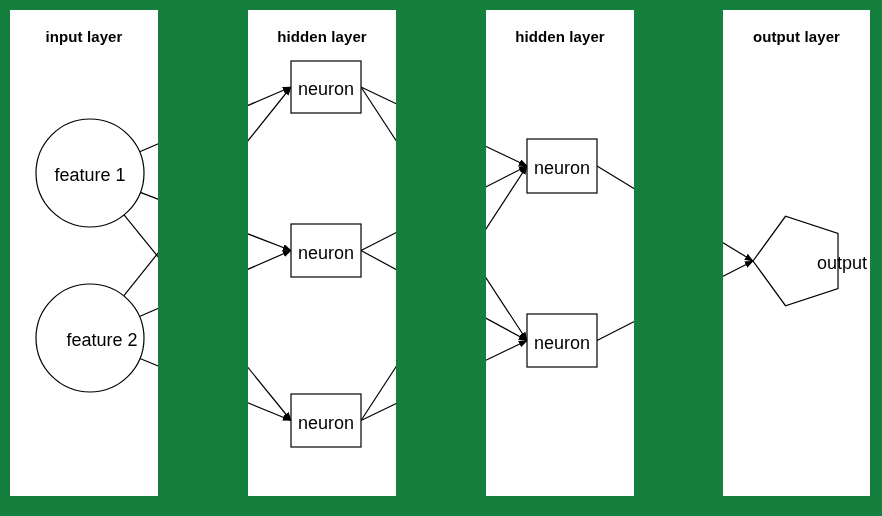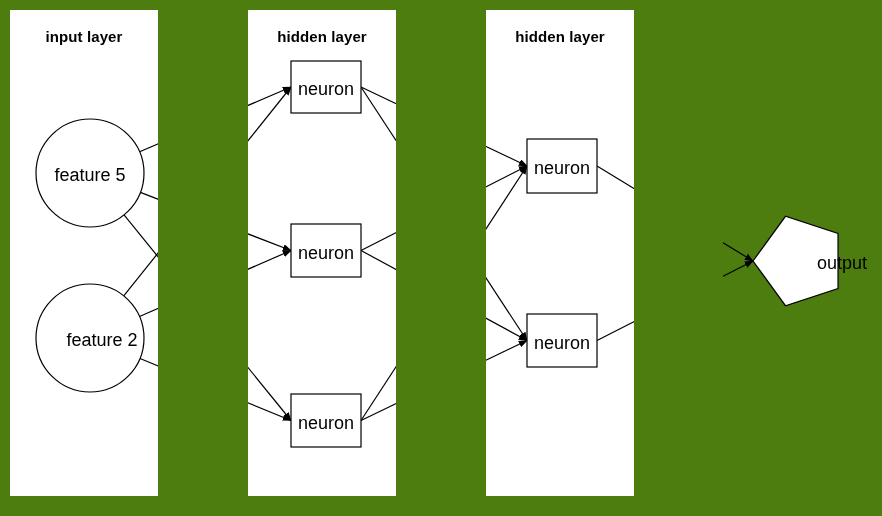--- a/index.html
+++ b/index.html
@@ -5,21 +5,21 @@
 <style>
   html, body {
     margin: 0;
     padding: 0;
     background: #000000;
   }
   #canvas {
     position: relative;
     width: 882px;
     height: 516px;
-    background: #4d7c0f;
+    background: #15803d;
     overflow: hidden;
     font-family: "Liberation Sans", sans-serif;
   }
   .panel {
     position: absolute;
     background: #ffffff;
     overflow: hidden;
   }
   .panel-title {
     position: absolute;
@@ -56,20 +56,23 @@
 
   <div class="panel" id="panel-input" style="left: 10px; top: 10px; width: 148px; height: 486px;">
     <div class="panel-title">input layer</div>
   </div>
   <div class="panel" id="panel-hidden-1" style="left: 248px; top: 10px; width: 148px; height: 486px;">
     <div class="panel-title">hidden layer</div>
   </div>
   <div class="panel" id="panel-hidden-2" style="left: 486px; top: 10px; width: 148px; height: 486px;">
     <div class="panel-title">hidden layer</div>
   </div>
+  <div class="panel" id="panel-output" style="left: 723px; top: 10px; width: 147px; height: 486px;">
+    <div class="panel-title">output layer</div>
+  </div>
 
   <svg class="edges" id="edge-layer" viewBox="0 0 882 516" xmlns="http://www.w3.org/2000/svg">
     <defs>
       <marker id="arrowhead" markerWidth="9" markerHeight="7" refX="8.2" refY="3.5" orient="auto" markerUnits="userSpaceOnUse">
         <path d="M0,0 L9,3.5 L0,7 z" fill="#000000"></path>
       </marker>
       <clipPath id="clip-panels">
         <rect id="cp-0" x="10" y="10" width="148" height="486"></rect>
         <rect id="cp-1" x="248" y="10" width="148" height="486"></rect>
         <rect id="cp-2" x="486" y="10" width="148" height="486"></rect>
@@ -98,21 +101,21 @@
         <rect x="291" y="61" width="70" height="52" fill="#ffffff" stroke="#000000" stroke-width="1.2"></rect>
         <rect x="291" y="224" width="70" height="53" fill="#ffffff" stroke="#000000" stroke-width="1.2"></rect>
         <rect x="291" y="394" width="70" height="53" fill="#ffffff" stroke="#000000" stroke-width="1.2"></rect>
         <rect x="527" y="139" width="70" height="54" fill="#ffffff" stroke="#000000" stroke-width="1.2"></rect>
         <rect x="527" y="314" width="70" height="53" fill="#ffffff" stroke="#000000" stroke-width="1.2"></rect>
         <polygon points="753.00,261.00 785.48,216.30 838.02,233.37 838.02,288.63 785.48,305.70" fill="#ffffff" stroke="#000000" stroke-width="1.2"></polygon>
       </g>
   </svg>
 
   <div id="labels-group">
-      <div class="node-label" style="left: 30px; top: 166px; width: 120px;">feature 5</div>
+      <div class="node-label" style="left: 30px; top: 166px; width: 120px;">feature 1</div>
       <div class="node-label" style="left: 42px; top: 331px; width: 120px;">feature 2</div>
       <div class="node-label" style="left: 266px; top: 80px; width: 120px;">neuron</div>
       <div class="node-label" style="left: 266px; top: 243.5px; width: 120px;">neuron</div>
       <div class="node-label" style="left: 266px; top: 413.5px; width: 120px;">neuron</div>
       <div class="node-label" style="left: 502px; top: 159px; width: 120px;">neuron</div>
       <div class="node-label" style="left: 502px; top: 333.5px; width: 120px;">neuron</div>
       <div class="node-label" style="left: 782px; top: 254px; width: 120px;">output</div>
     </div>
 
 </div>

